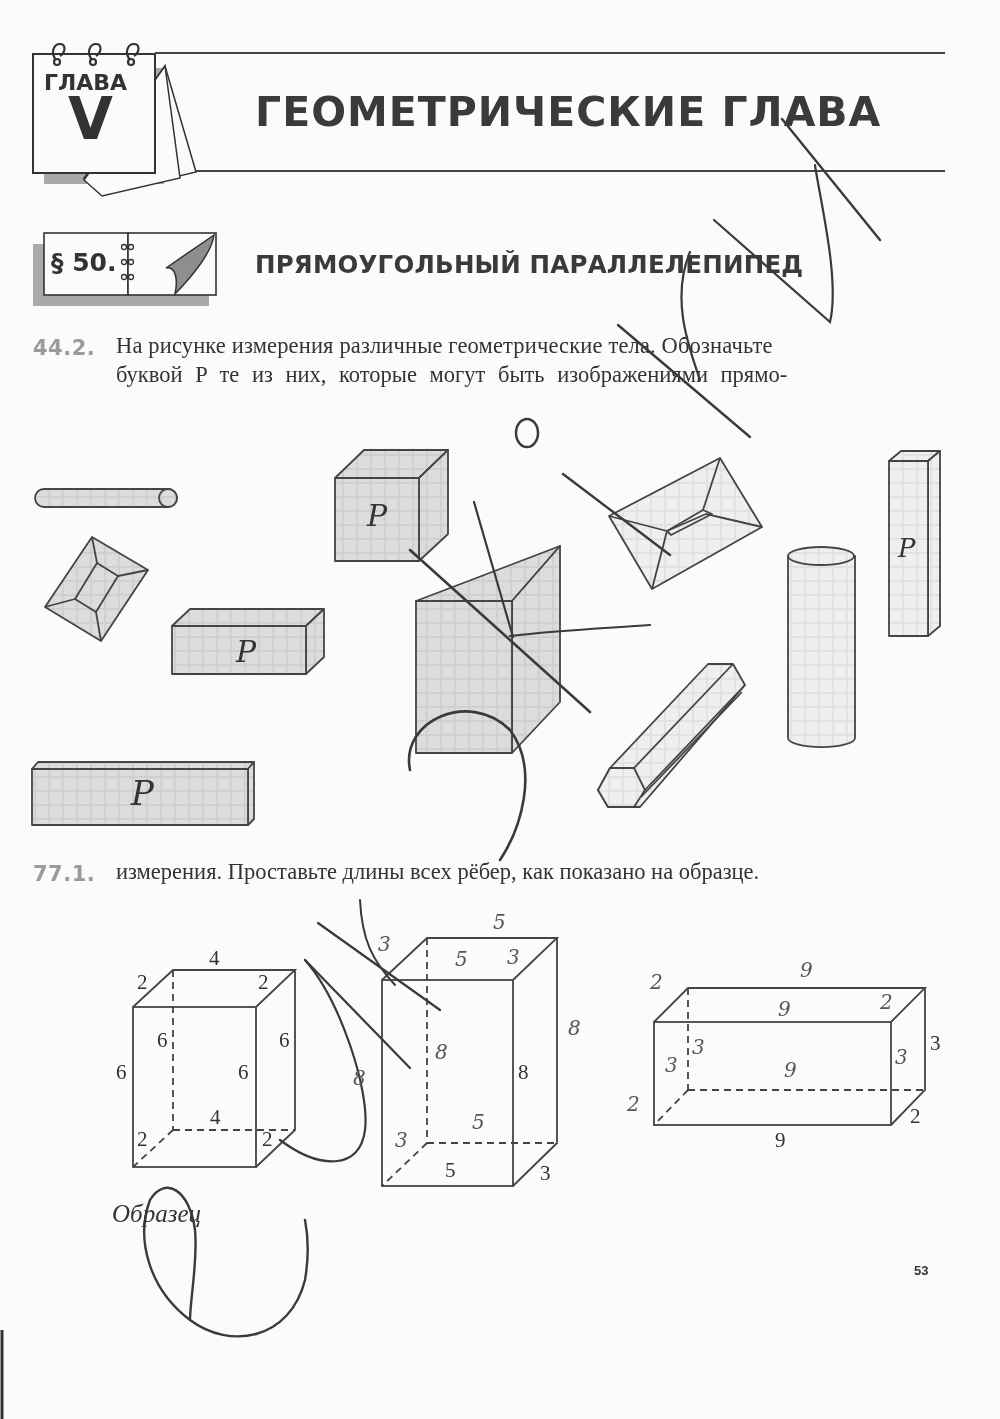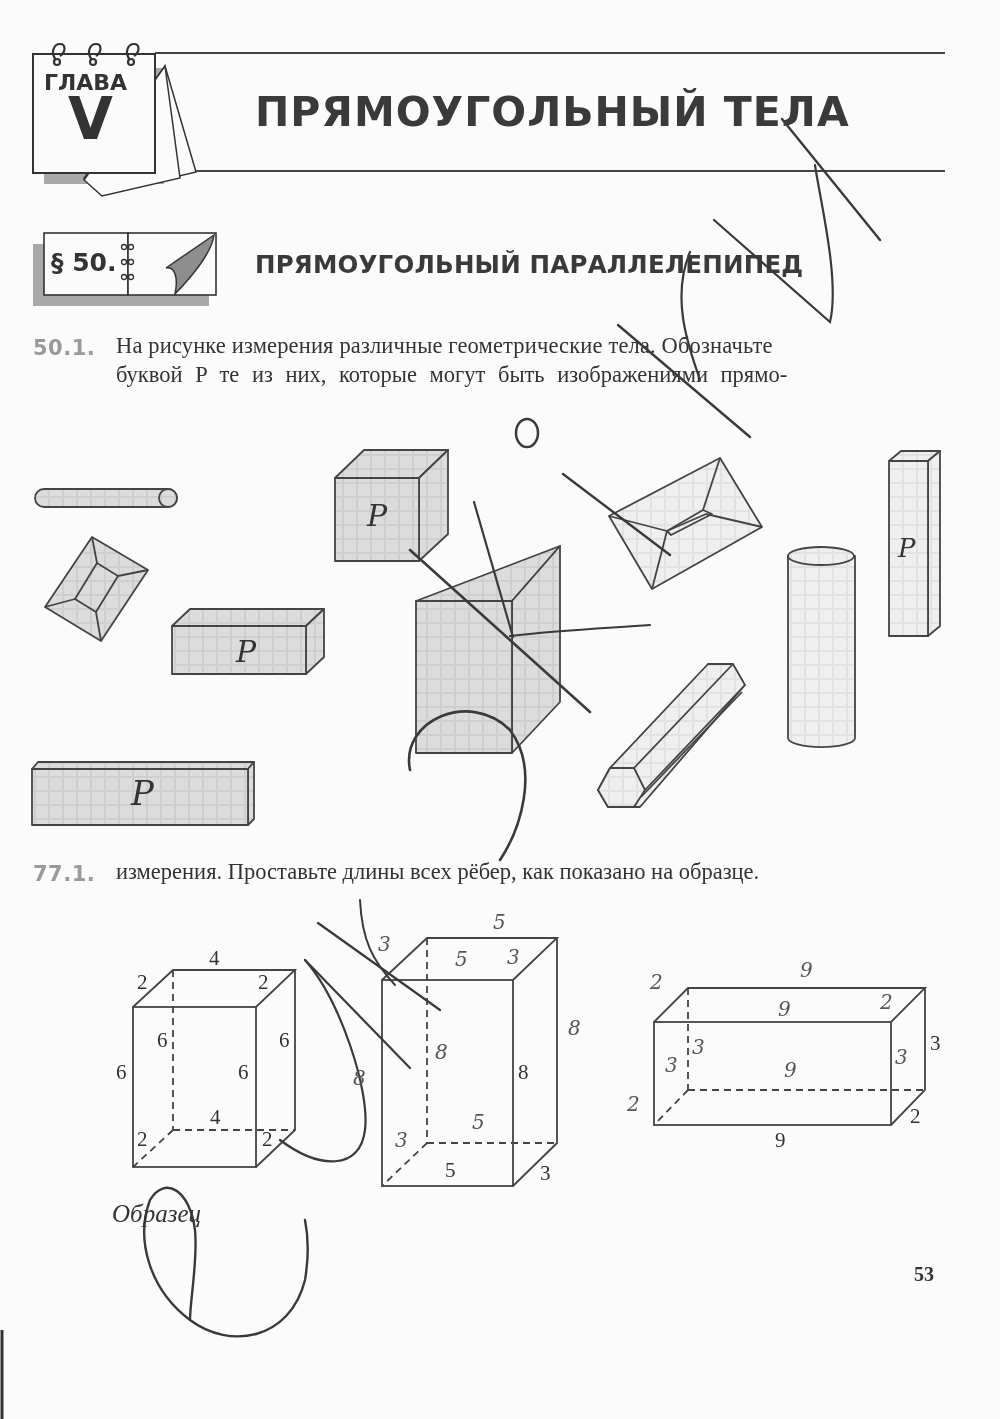--- a/index.html
+++ b/index.html
@@ -31,21 +31,21 @@
   }
   .glava-num {
     font-family: "DejaVu Sans", sans-serif; font-weight: bold; font-size: 58px; color: #333;
   }
   .sec-badge {
     font-family: "DejaVu Sans", sans-serif; font-weight: bold; font-size: 25px; color: #333;
   }
   .dim { font-family: "Liberation Serif", serif; font-size: 21px; color: #333; }
   .hw { font-family: "DejaVu Serif", serif; font-style: italic; font-size: 20px; color: #555; }
   .sample-label { font-family: "Liberation Serif", serif; font-style: italic; font-size: 25px; color: #333; }
-  .page-num { font-family: Liberation Serif, serif; font-weight: bold; font-size: 20px; color: #333; }
+  .page-num { font-family: Liberation Sans, sans-serif; font-weight: bold; font-size: 13px; color: #333; }
   svg { position: absolute; left: 0; top: 0; overflow: visible; }
 </style>
 </head>
 <body>
 
 <div>
   <svg width="1000" height="220">
 
     <rect x="44" y="170" width="120" height="14" fill="#a9a9a9"></rect>
     <rect x="155" y="68" width="10" height="110" fill="#a9a9a9"></rect>
@@ -62,21 +62,21 @@
         <circle cx="93" cy="62" r="3"></circle>
       <path d="M130,60 C124,52 128,44 134,44 C140,44 140,52 134,56"></path>
         <circle cx="131" cy="62" r="3"></circle>
     </g>
 
     <line x1="155" y1="53" x2="945" y2="53" stroke="#444" stroke-width="2"></line>
     <line x1="196" y1="171" x2="945" y2="171" stroke="#444" stroke-width="2"></line>
   </svg>
   <div class="abs glava-label" style="left:44px; top:70px;text-align:center;">ГЛАВА</div>
   <div class="abs glava-num" style="left:68px; top:90px; line-height:58px;">V</div>
-  <div class="abs chapter-title">ПРЯМОУГОЛЬНЫЙ ТЕЛА</div>
+  <div class="abs chapter-title">ГЕОМЕТРИЧЕСКИЕ ГЛАВА</div>
 </div>
 
 <div>
   <svg width="1000" height="320">
     <rect x="33" y="244" width="176" height="62" fill="#a9a9a9"></rect>
     <rect x="44" y="233" width="84" height="62" fill="#fbfbfb" stroke="#333" stroke-width="1.6"></rect>
     <rect x="128" y="233" width="88" height="62" fill="#fbfbfb" stroke="#333" stroke-width="1.6"></rect>
     <g fill="none" stroke="#333" stroke-width="1.3">
       <circle cx="124" cy="247" r="2.5"></circle>
         <circle cx="131" cy="247" r="2.5"></circle>
@@ -86,21 +86,21 @@
         <circle cx="131" cy="277" r="2.5"></circle>
     </g>
 
     <path d="M214,235 L166,268 C176,266 178,280 175,294 C200,268 212,250 214,235 Z" fill="#8e8e8e" stroke="#333" stroke-width="1.5"></path>
   </svg>
   <div class="abs sec-badge" style="left:51px; top:248px;">§ 50.</div>
   <div class="abs section-title">ПРЯМОУГОЛЬНЫЙ ПАРАЛЛЕЛЕПИПЕД</div>
 </div>
 
 <div>
-  <div class="abs ex-num" style="left:33px; top:336px;">50.1.</div>
+  <div class="abs ex-num" style="left:33px; top:336px;">44.2.</div>
   <div class="abs ex-text" style="left:116px; top:331px; width:828px;">
     <span class="line" style="letter-spacing:0.15px;">На рисунке измерения различные геометрические тела. Обозначьте</span>
     <span class="line" style="word-spacing:7px;">буквой P те из них, которые могут быть изображениями прямо-</span>
   </div>
 
   <svg width="1000" height="900">
     <defs>
       <pattern id="grain" width="14" height="14" patternUnits="userSpaceOnUse">
         <rect width="14" height="14" fill="#dcdcdc"></rect>
         <line x1="0" y1="7" x2="14" y2="7" stroke="#cfcfcf" stroke-width="2"></line>

